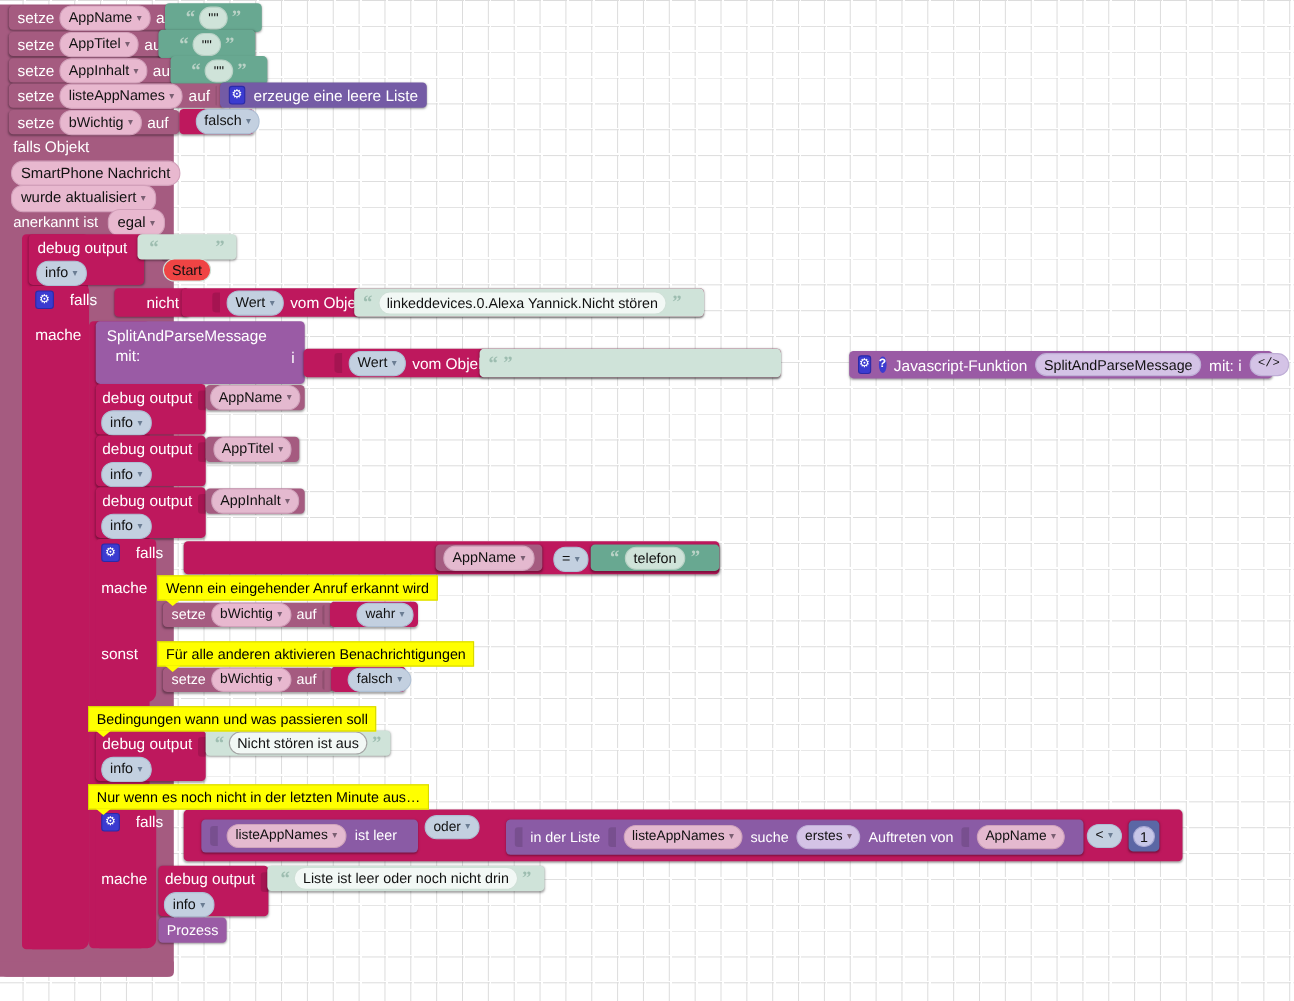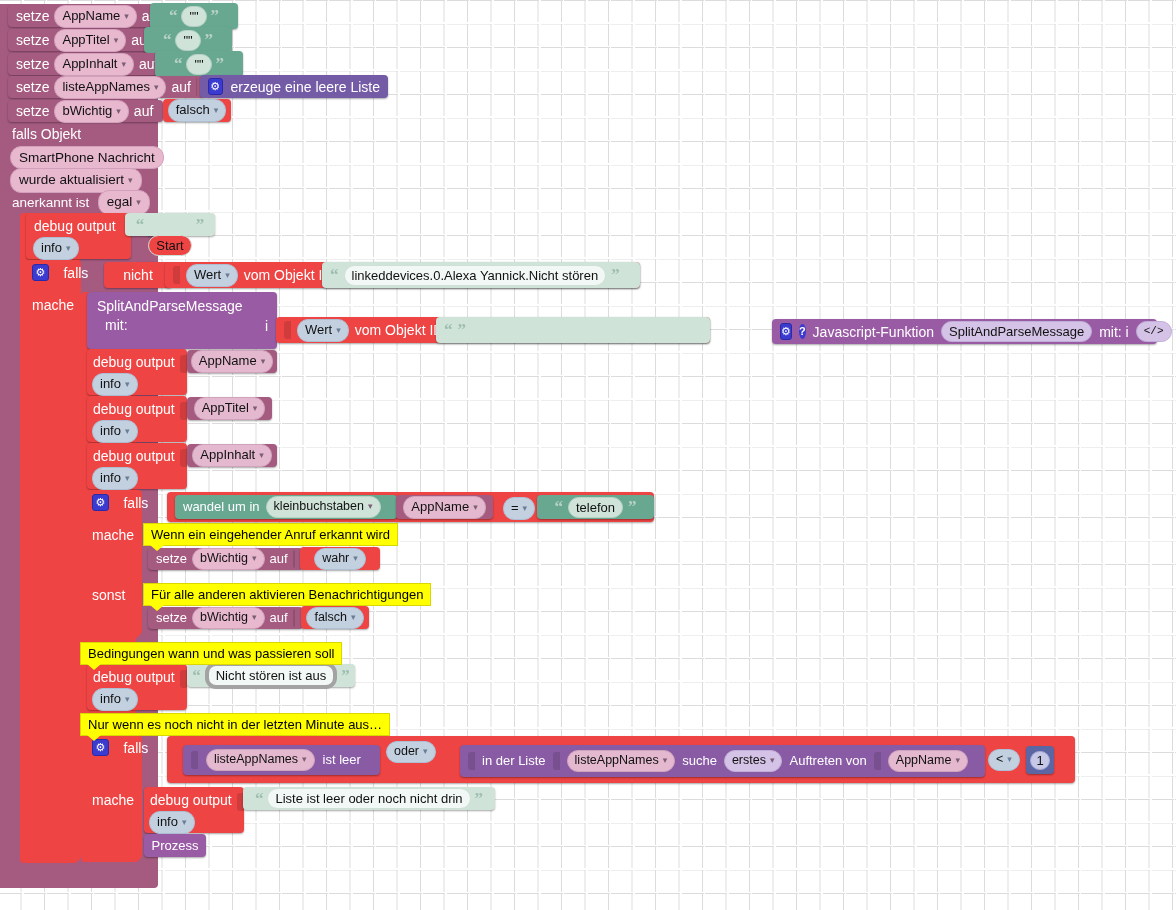--- a/index.html
+++ b/index.html
@@ -24,21 +24,21 @@
       repeating-linear-gradient(to bottom, transparent 0 22px, rgba(255,255,255,1) 22px 23.5px);
     pointer-events:none;z-index:0;
   }
   .canvas{position:absolute;inset:0;z-index:1;}
   .blk{position:absolute;box-sizing:border-box;}
   
   .c-var   {background:#a55b80;}
   .c-text  {background:#68a891;}   
   .c-textl {background:#cfe3d9;}   
   .c-list  {background:#745ba5;}   
-  .c-logic {background:#ef4444;}   
+  .c-logic {background:#be185d;padding-left:20px;}   
   .c-fn    {background:#9a5ba5;}   
   .c-listop{background:#8a5ba5;}
   .c-num   {background:#5b67a5;}
   
   .fld{
     display:inline-block;border-radius:11px;padding:1px 7px;
     font-size:13px;line-height:17px;color:#111;vertical-align:middle;
     white-space:nowrap;
   }
   .fld-var{background:#e8b8cf;border:1px solid #d2a0ba;}
@@ -297,26 +297,20 @@
       <span class="fld fld-lm"><span>AppInhalt</span><span class="caret">▾</span></span>
     </div>
   </div>
 
   <div class="blk c-logic" style="left:87px;top:490px;width:55px;height:148px;border-radius:4px 4px 8px 4px;"></div>
   <div class="blk" style="left:92px;top:493px;">
     <span class="gear">⚙</span>
     <span class="lbl" style="margin-left:10px;">falls</span>
   </div>
   <div class="blk c-logic shadow" style="left:167px;top:492px;width:487px;height:30px;border-radius:4px;"></div>
-  <div class="blk c-text shadow" style="left:175px;top:495px;width:222px;height:24px;border-radius:4px;">
-    <div class="row" style="gap:6px;">
-      <span class="lbl" style="font-size:13px;">wandel um in</span>
-      <span class="fld fld-lt" style="font-size:12.5px;"><span>kleinbuchstaben</span><span class="caret">▾</span></span>
-    </div>
-  </div>
   <div class="blk c-var shadow" style="left:396px;top:495px;width:97px;height:24px;border-radius:4px;">
     <div class="row" style="justify-content:center;">
       <span class="fld fld-lm"><span>AppName</span><span class="caret">▾</span></span>
     </div>
   </div>
   <div class="blk" style="left:503px;top:497px;">
     <span class="fld fld-lb"><span>=</span><span class="caret caret-l">▾</span></span>
   </div>
   <div class="blk c-text shadow" style="left:537px;top:495px;width:117px;height:24px;border-radius:4px;">
     <div class="row" style="justify-content:center;gap:5px;">
@@ -365,21 +359,21 @@
   <div class="blk c-logic shadow" style="left:87px;top:664px;width:100px;height:46px;border-radius:4px;">
     <div style="position:absolute;left:6px;top:3px;"><span class="lbl">debug output</span></div>
     <span class="inpslot" style="position:absolute;left:93px;top:6px;"></span>
     <div style="position:absolute;left:5px;top:24px;">
       <span class="fld fld-lb"><span>info</span><span class="caret caret-l">▾</span></span>
     </div>
   </div>
   <div class="blk c-textl shadow" style="left:187px;top:664px;width:168px;height:23px;border-radius:4px;">
     <div class="row" style="justify-content:center;gap:4px;">
       <span class="quote quote-d">“</span>
-      <span class="fld" style="background:#f2f8f5;border:4px solid #a3a3a3;font-size:13px;">Nicht stören ist aus</span>
+      <span class="fld" style="background:#f2f8f5;border:1px solid #a3a3a3;font-size:13px;">Nicht stören ist aus</span>
       <span class="quote quote-d">”</span>
     </div>
   </div>
 
   <div class="note" style="left:80px;top:713px;">Nur wenn es noch nicht in der letzten Minute aus…</div>
 
   <div class="blk c-logic" style="left:87px;top:735px;width:55px;height:127px;border-radius:4px 4px 8px 4px;"></div>
   <div class="blk" style="left:92px;top:738px;">
     <span class="gear">⚙</span>
     <span class="lbl" style="margin-left:10px;">falls</span>

